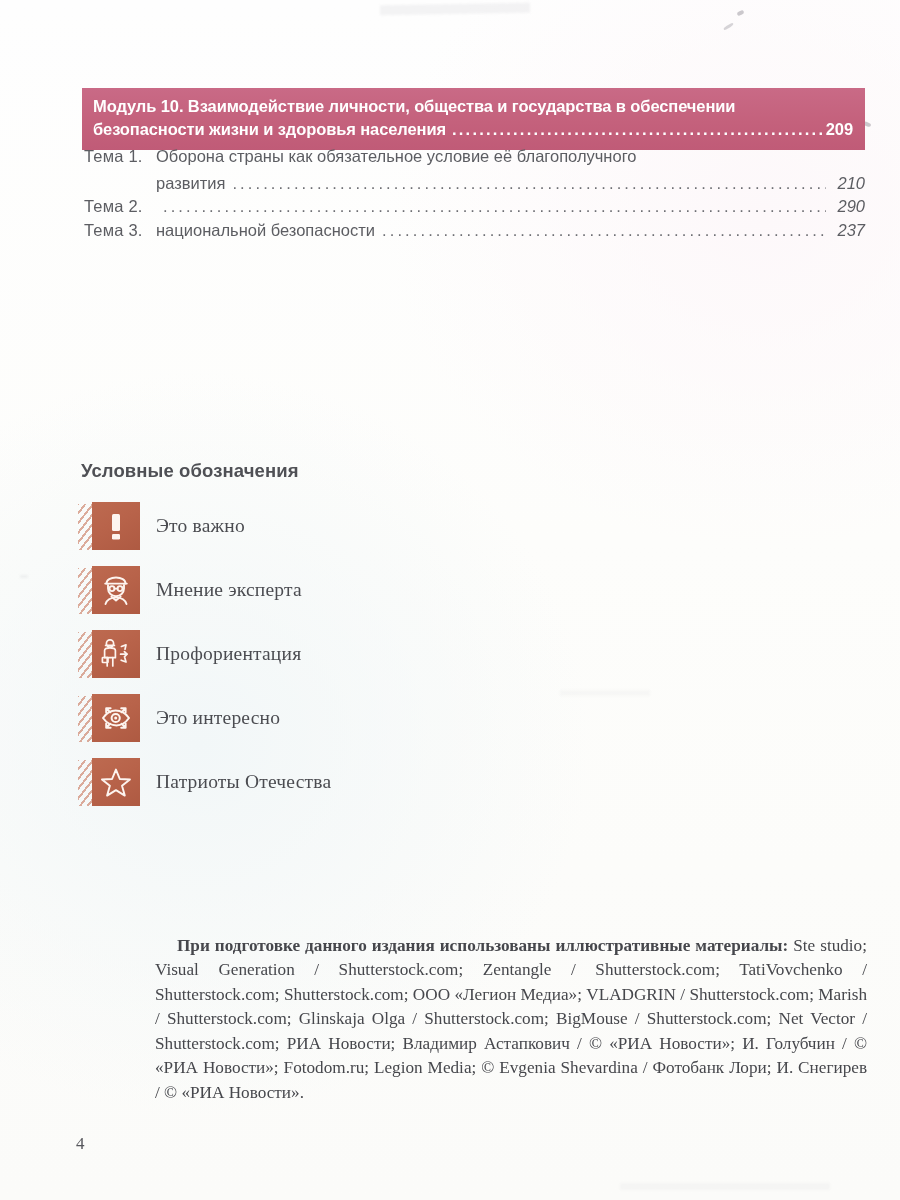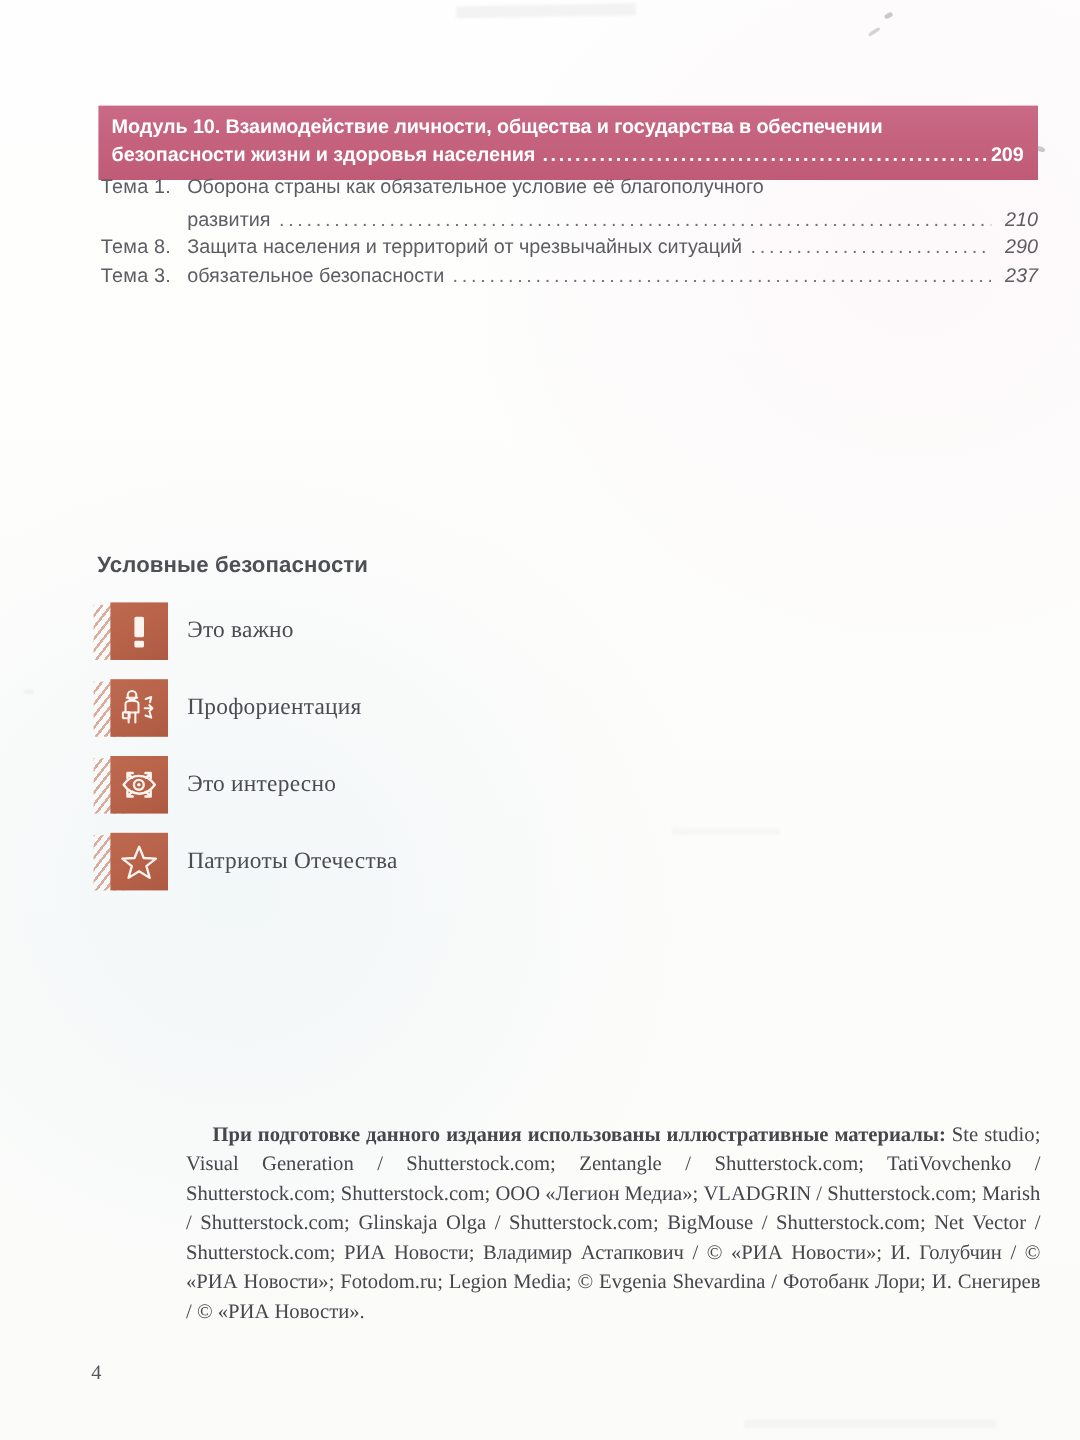--- a/index.html
+++ b/index.html
@@ -264,60 +264,81 @@
         </span>
         <span class="line">
           <span class="txt">развития</span>
           <span class="leader">....................................................................................................................................................................................................................................................................................</span>
           <span class="pg">210</span>
         </span>
       </span>
     </div>
 
     <div class="toc-row" style="margin-top:2px;">
-      <span class="label">Тема 8.</span>
+      <span class="label">Тема 2.</span>
       <span class="body">
         <span class="line">
-          <span class="txt">Защита населения и территорий от чрезвычайных ситуаций</span>
           <span class="leader">....................................................................................................................................................................................................................................................................................</span>
           <span class="pg">290</span>
         </span>
       </span>
     </div>
 
     <div class="toc-row" style="margin-top:2px;">
       <span class="label">Тема 3.</span>
       <span class="body">
         <span class="line">
-          <span class="txt">обязательное безопасности</span>
+          <span class="txt">национальной безопасности</span>
           <span class="leader">....................................................................................................................................................................................................................................................................................</span>
           <span class="pg">237</span>
         </span>
       </span>
     </div>
 
   </div>
 
-  <div class="legend-title">Условные безопасности</div>
+  <div class="legend-title">Условные обозначения</div>
 
   <div class="legend">
 
     <div class="legend-row">
       <span class="legend-icon-wrap">
         <span class="hatch"></span>
         <span class="icon-sq">
           <svg width="30" height="32" viewBox="0 0 30 32" aria-hidden="true">
             <rect x="11" y="4" width="8" height="17" rx="1.5" fill="#fdf4ef"></rect>
             <rect x="11" y="24" width="8" height="5.5" rx="1.2" fill="#fdf4ef"></rect>
           </svg>
         </span>
       </span>
       <span class="legend-label">Это важно</span>
     </div>
 
+    <div class="legend-row">
+      <span class="legend-icon-wrap">
+        <span class="hatch"></span>
+        <span class="icon-sq">
+          <svg width="36" height="36" viewBox="0 0 36 36" aria-hidden="true" fill="none" stroke="#fdf4ef" stroke-width="1.9" stroke-linecap="round" stroke-linejoin="round">
+
+            <path d="M8.5 11.5c0-3.6 4.2-6 9.5-6s9.5 2.4 9.5 6"></path>
+            <line x1="7.2" y1="11.6" x2="28.8" y2="11.6"></line>
+
+            <path d="M10 13v3.6c0 4.4 3.6 7.6 8 7.6s8-3.2 8-7.6V13"></path>
+
+            <circle cx="14" cy="16.6" r="2.5"></circle>
+            <circle cx="22" cy="16.6" r="2.5"></circle>
+            <line x1="16.5" y1="16.6" x2="19.5" y2="16.6"></line>
+
+            <path d="M13.4 24.6 18 28.6l4.6-4"></path>
+            <path d="M7.5 32c1.2-4 5-6.4 10.5-6.4S27.3 28 28.5 32"></path>
+          </svg>
+        </span>
+      </span>
+      <span class="legend-label">Мнение эксперта</span>
+    </div>
 
     <div class="legend-row">
       <span class="legend-icon-wrap">
         <span class="hatch"></span>
         <span class="icon-sq">
           <svg width="38" height="38" viewBox="0 0 38 38" aria-hidden="true" fill="none" stroke="#fdf4ef" stroke-width="1.7" stroke-linecap="round" stroke-linejoin="round">
 
             <circle cx="13" cy="8.5" r="3.6"></circle>
             <line x1="8.6" y1="10.4" x2="17.4" y2="10.4"></line>
 

